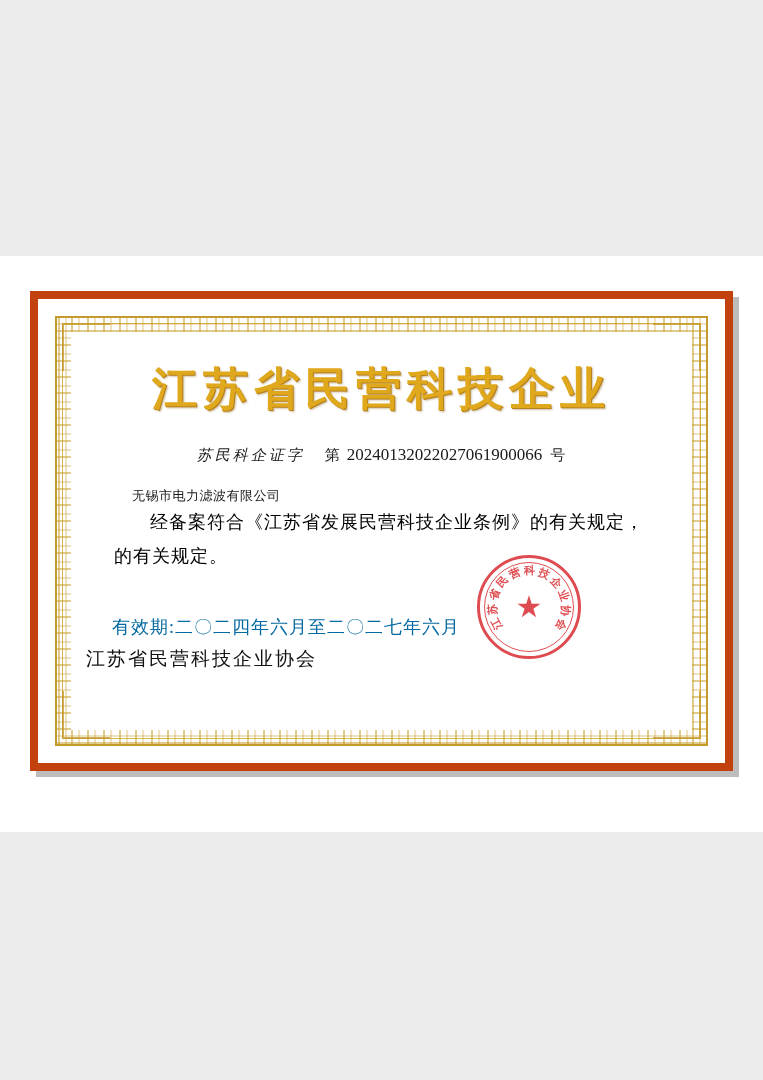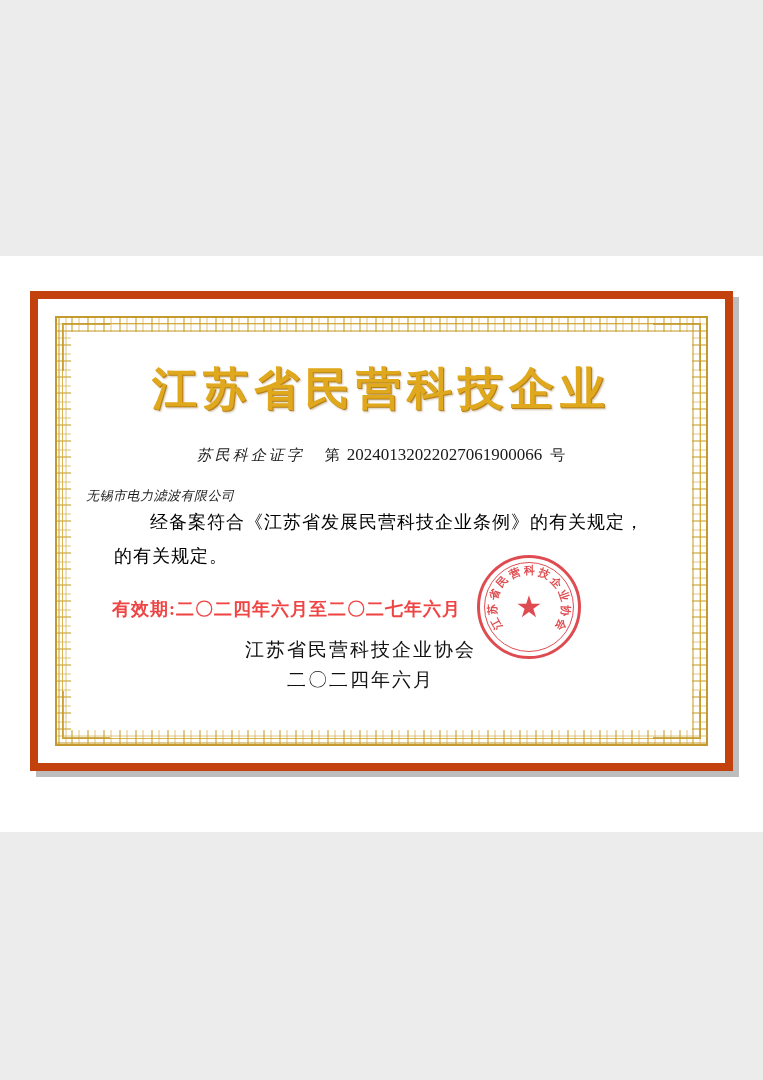--- a/index.html
+++ b/index.html
@@ -142,48 +142,47 @@
   .cert-number-row .di { margin-left: 20px; margin-right: 6px; }
   .cert-number-row .serial {
     font-family: "Liberation Serif", serif;
     font-size: 17px;
     letter-spacing: 0px;
   }
   .cert-number-row .hao { margin-left: 8px; }
 
   .company {
     margin-top: 22px;
+    margin-left: 46px;
     font-size: 13px;
     color: #1a1a1a;
     letter-spacing: 0.5px;
-    font-style: italic;
   }
 
   .body-text {
     margin-left: 28px;
     margin-right: 16px;
     font-size: 18px;
     line-height: 34px;
     color: #000000;
     letter-spacing: 1px;
   }
   .body-text .indent { display: inline-block; width: 36px; }
 
   .validity {
-    margin-top: 24px;
+    margin-top: 42px;
     margin-left: 26px;
     font-size: 18px;
-    color: #ef4444;
+    color: #0369a1;
     letter-spacing: 1px;
-    font-weight: bold;
   }
 
   .signature {
-    margin-top: 14px;
-    text-align: center;
+    margin-top: 5px;
+    text-align: left;
     padding-right: 42px;
     font-size: 19px;
     line-height: 30px;
     color: #111;
     letter-spacing: 2px;
     position: relative;
     z-index: 3;
   }
 
   
@@ -262,21 +261,20 @@
 
       <div class="body-text">
         <span class="indent"></span><span>经备案符合《江苏省发展民营科技企业条例》的有关规定，</span><br>
         <span>的有关规定。</span>
       </div>
 
       <div class="validity">有效期:二〇二四年六月至二〇二七年六月</div>
 
       <div class="signature">
         <div>江苏省民营科技企业协会</div>
-        <div>二〇二四年六月</div>
       </div>
 
       <div class="seal">
         <div class="seal-inner"></div>
         <div class="seal-text">
             <span style="transform: rotate(-208.182deg) translate(38px) rotate(90deg) translate(-5px, -6px);">江</span>
             <span style="transform: rotate(-184.545deg) translate(38px) rotate(90deg) translate(-5px, -6px);">苏</span>
             <span style="transform: rotate(-160.909deg) translate(38px) rotate(90deg) translate(-5px, -6px);">省</span>
             <span style="transform: rotate(-137.273deg) translate(38px) rotate(90deg) translate(-5px, -6px);">民</span>
             <span style="transform: rotate(-113.636deg) translate(38px) rotate(90deg) translate(-5px, -6px);">营</span>

